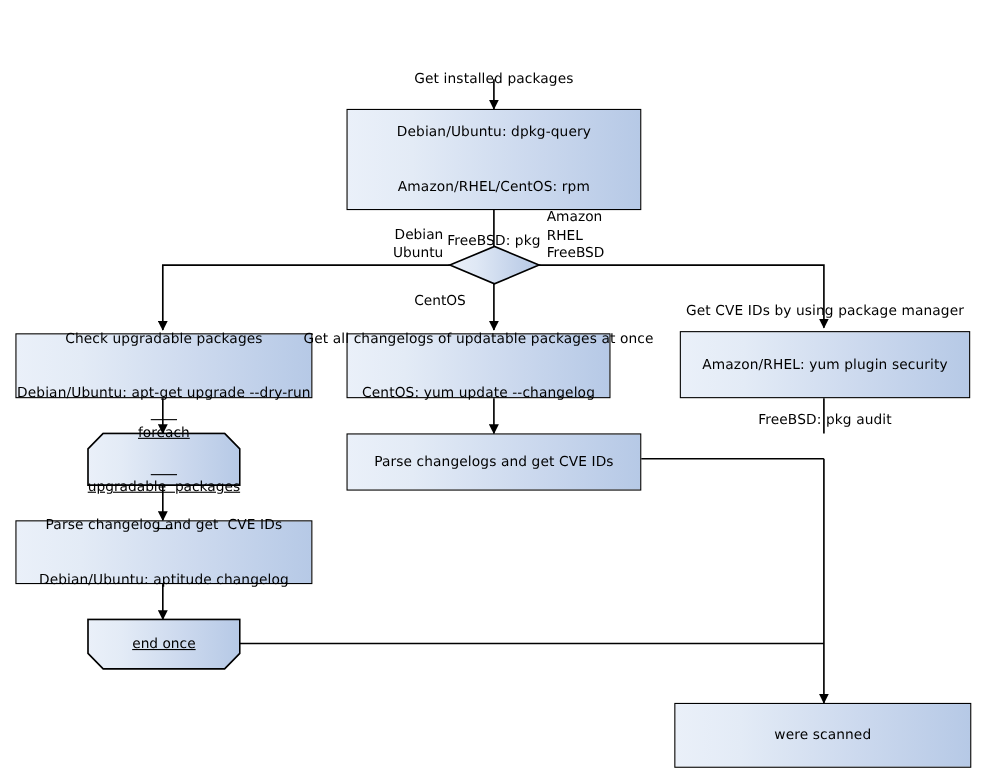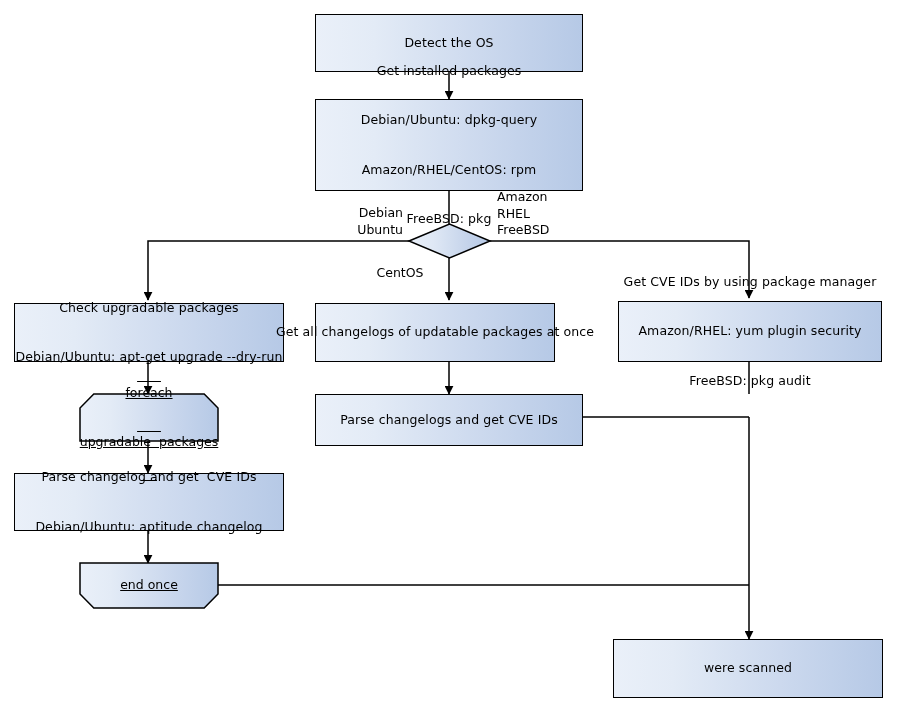--- a/index.html
+++ b/index.html
@@ -130,23 +130,20 @@
       <path d="M 449 362 L 449 394" marker-end="url(#arrow)"></path>
 
       <path d="M 583 417 L 749 417"></path>
 
       <path d="M 749 362 L 749 394"></path>
 
       <path d="M 749 417 L 749 639" marker-end="url(#arrow)"></path>
     </g>
   </svg>
 
-  <div class="node proc" style="left:315px; top:14px; width:268px; height:58px;">
-    <span>Detect the OS</span>
-  </div>
 
   <div class="node proc" style="left:315px; top:99px; width:268px; height:92px;">
     <div>
       <div>Get installed packages</div>
       <div>Debian/Ubuntu: dpkg-query</div>
       <div>Amazon/RHEL/CentOS: rpm</div>
       <div>FreeBSD: pkg</div>
     </div>
   </div>
 
@@ -176,20 +173,21 @@
   <div class="node proc" style="left:14px; top:303px; width:270px; height:59px;">
     <div>
       <div>Check upgradable packages</div>
       <div>Debian/Ubuntu: apt-get upgrade --dry-run</div>
     </div>
   </div>
 
   <div class="node proc" style="left:315px; top:303px; width:240px; height:59px;">
     <div>
       <div>Get all changelogs of updatable packages at once</div>
+      <div>CentOS: yum update --changelog</div>
     </div>
   </div>
 
   <div class="node proc" style="left:618px; top:301px; width:264px; height:61px;">
     <div>
       <div>Get CVE IDs by using package manager</div>
       <div>Amazon/RHEL: yum plugin security</div>
       <div>FreeBSD: pkg audit</div>
     </div>
   </div>

